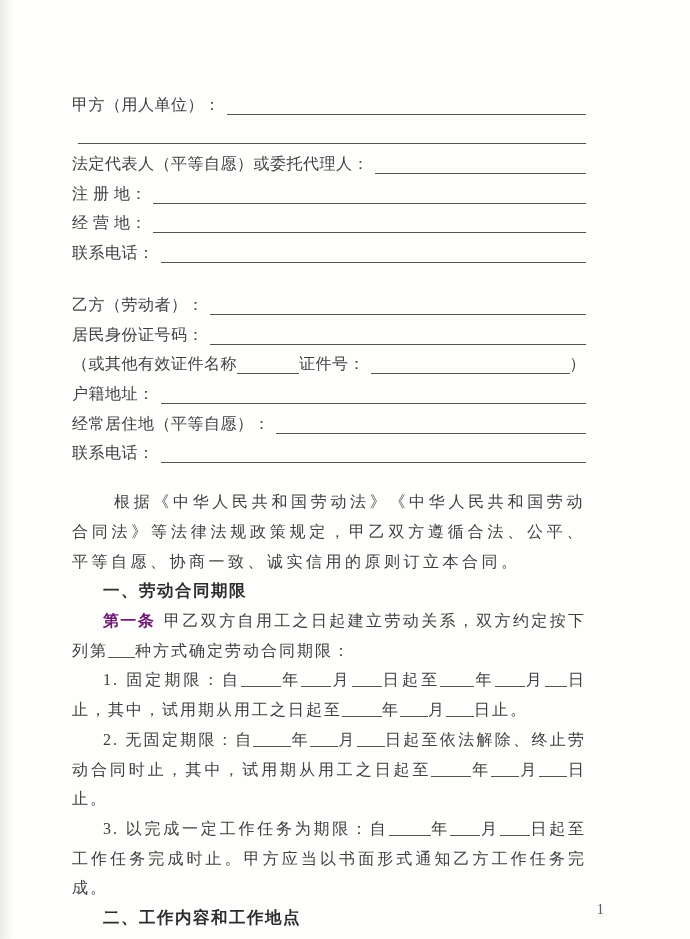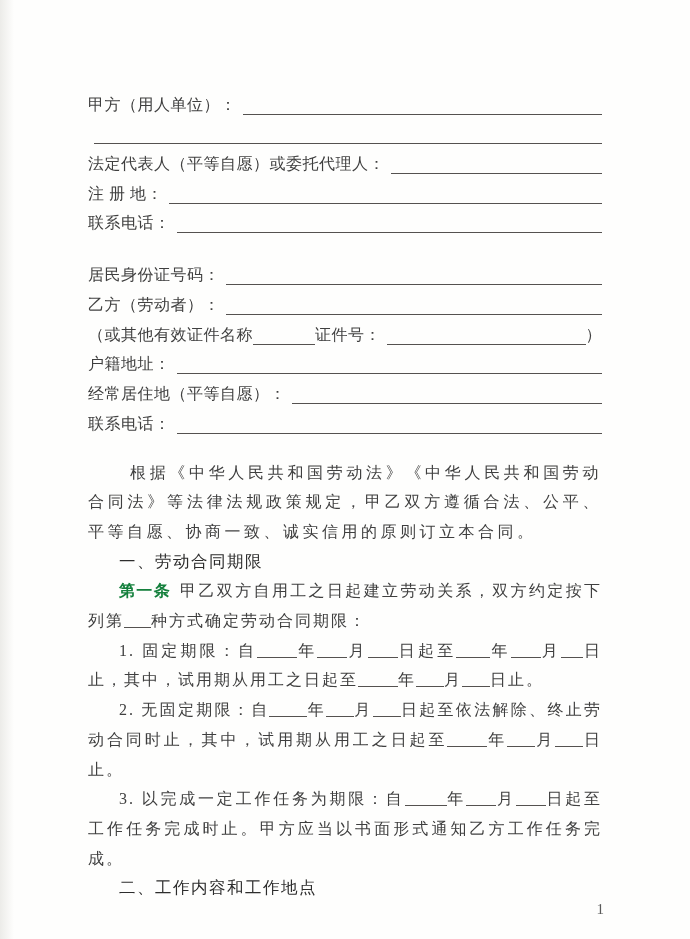--- a/index.html
+++ b/index.html
@@ -13,21 +13,21 @@
     color:#3f3f3f;
     font-size:16px;
   }
   .scan-edge{
     position:absolute;left:0;top:0;width:14px;height:100%;
     background:linear-gradient(90deg, rgba(190,188,180,0.28), rgba(255,255,255,0));
     pointer-events:none;
   }
   .content{
     position:absolute;
-    left:88px;top:85px;
+    left:72px;top:85px;
     width:514px;
   }
   
   .row{
     display:flex;
     height:29.7px;
     align-items:flex-end;
     white-space:pre;
   }
   .row .label{
@@ -53,30 +53,30 @@
     text-indent:42px;
     letter-spacing:3.5px;
   }
   .article, .item{
     text-indent:31px;
     letter-spacing:2px;
   }
   .article .art-num{
     font-family:Liberation Sans, sans-serif;
     font-weight:700;
-    color:#15803d;
+    color:#701a75;
     margin-right:9px;
     letter-spacing:1px;
   }
   h3.sec{
     margin:0;
     padding-left:31px;
     line-height:29.7px;
     font-size:16.5px;
-    font-weight:400;
+    font-weight:700;
     letter-spacing:1.5px;
     color:#2d2d2d;
     font-family:"Liberation Sans","DejaVu Sans",sans-serif;
   }
   .blank{
     display:inline-block;
     height:13px;
     border-bottom:1.5px solid #555250;
     vertical-align:baseline;
     transform:translateY(2px);
@@ -108,34 +108,38 @@
       </div>
       <div class="row">
         <span class="label">法定代表人（平等自愿）或委托代理人：</span>
         <span class="fill"></span>
       </div>
       <div class="row">
         <span class="label">注 册 地：</span>
         <span class="fill"></span>
       </div>
       <div class="row">
+        <span class="label">经 营 地：</span>
+        <span class="fill"></span>
+      </div>
+      <div class="row">
         <span class="label">联系电话：</span>
         <span class="fill"></span>
       </div>
     </section>
 
     <div class="gap-a"></div>
 
     <section>
       <div class="row">
-        <span class="label">居民身份证号码：</span>
+        <span class="label">乙方（劳动者）：</span>
         <span class="fill"></span>
       </div>
       <div class="row">
-        <span class="label">乙方（劳动者）：</span>
+        <span class="label">居民身份证号码：</span>
         <span class="fill"></span>
       </div>
       <div class="row">
         <span class="label">（或其他有效证件名称</span>
         <span class="blank-fixed" style="width:62px"></span>
         <span class="label">证件号：</span>
         <span class="fill"></span>
         <span class="label">）</span>
       </div>
       <div class="row">

